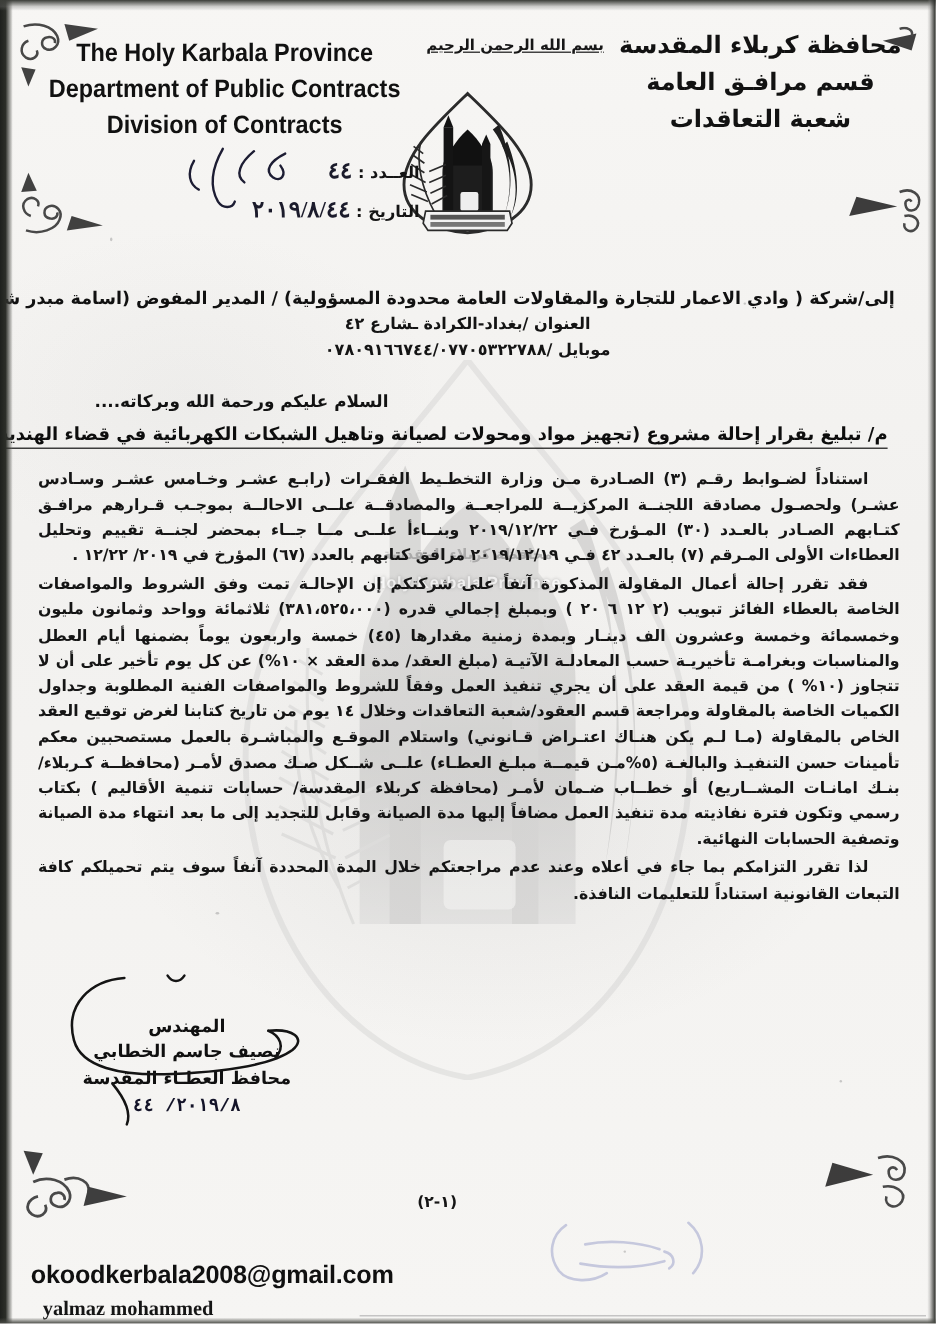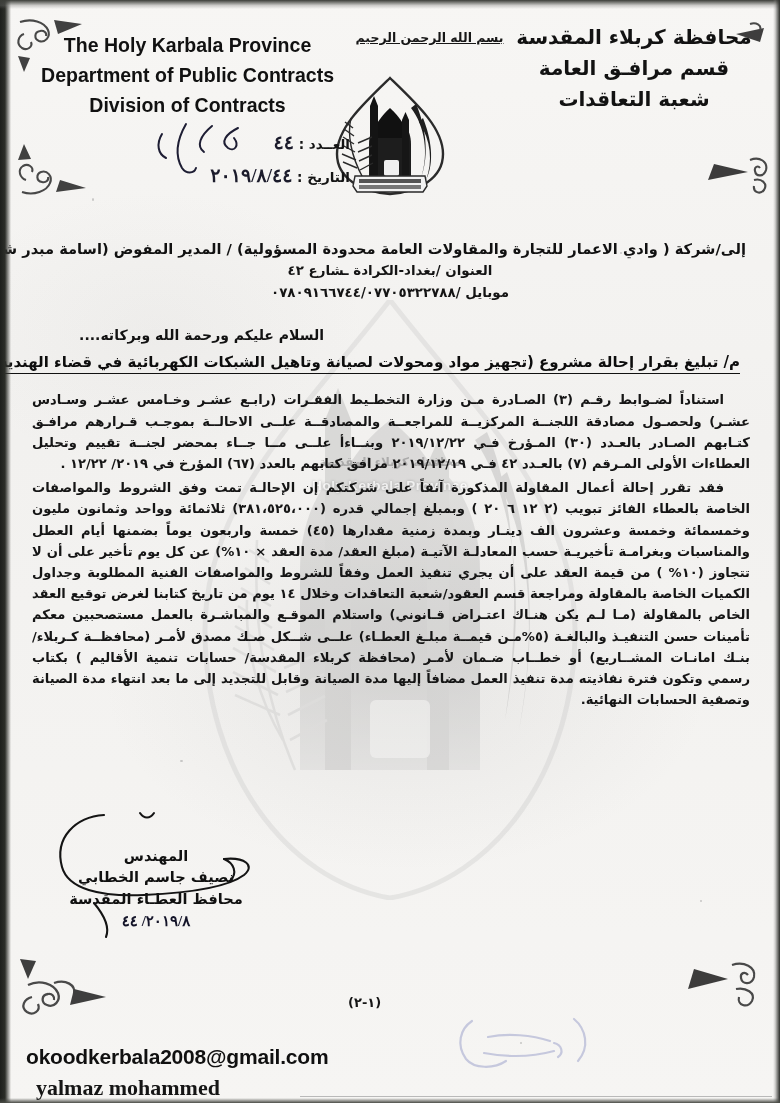--- a/index.html
+++ b/index.html
@@ -278,21 +278,21 @@
     width: 200px;
   }
   .signature .sline {
     font-family: "DejaVu Sans", sans-serif;
     font-weight: bold;
     font-size: 14.6px;
     line-height: 1.46;
     color: #101010;
   }
   .signature .sdate {
-    font-family: Liberation Serif, serif;
+    font-family: Liberation Mono, monospace;
     font-weight: bold;
     font-size: 15px;
     margin-top: 3px;
     color: #131328;
     letter-spacing: 1px;
   }
   .sig-swoosh {
     position: absolute;
     left: -8px; top: -34px;
     z-index: 15;
@@ -324,21 +324,21 @@
   .footer .email {
     font-family: "Liberation Sans", sans-serif;
     font-weight: bold;
     font-size: 21px;
     color: #101010;
     letter-spacing: -0.2px;
   }
   .footer .owner {
     font-family: "Liberation Serif", serif;
     font-weight: bold;
-    font-size: 22px;
+    font-size: 17px;
     color: #151515;
     margin-top: 6px;
     margin-left: 10px;
   }
 
   
   .blue-stamp {
     position: absolute;
     right: 180px;
     bottom: 30px;
@@ -550,20 +550,21 @@
 
   <div class="salutation">السلام عليكم ورحمة الله وبركاته....</div>
 
   <div class="subject">
     <span>م/ تبليغ بقرار إحالة مشروع (تجهيز مواد ومحولات لصيانة وتاهيل الشبكات الكهربائية في قضاء الهندية)</span>
   </div>
 
   <div class="body">
     <p class="indent">استناداً لضـوابط رقـم (٣) الصـادرة مـن وزارة التخطـيط الفقـرات (رابـع عشـر وخـامس عشـر وسـادس عشـر) ولحصـول مصادقة اللجنــة المركزيــة للمراجعــة والمصادقــة علــى الاحالــة بموجـب قـرارهم مرافـق كتـابهم الصـادر بالعـدد (٣٠) المـؤرخ فـي ٢٠١٩/١٢/٢٢ وبنــاءأ علــى مــا جــاء بمحضر لجنــة تقييم وتحليل العطاءات الأولى المـرقم (٧) بالعـدد ٤٢ فـي ٢٠١٩/١٢/١٩ مرافق كتابهم بالعدد (٦٧) المؤرخ في ٢٠١٩/ ١٢/٢٢ .</p>
     <p class="indent">فقد تقرر إحالة أعمال المقاولة المذكورة آنفاً على شركتكم إن الإحالـة تمت وفق الشروط والمواصفات الخاصة بالعطاء الفائز تبويب (٢ ١٢ ٦ ٢٠ ) وبمبلغ إجمالي قدره (٣٨١،٥٢٥،٠٠٠) ثلاثمائة وواحد وثمانون مليون وخمسمائة وخمسة وعشرون الف دينـار وبمدة زمنية مقدارها (٤٥) خمسة واربعون يوماً بضمنها أيام العطل والمناسبات وبغرامـة تأخيريـة حسب المعادلـة الآتيـة (مبلغ العقد/ مدة العقد × ١٠%) عن كل يوم تأخير على أن لا تتجاوز (١٠% ) من قيمة العقد على أن يجري تنفيذ العمل وفقاً للشروط والمواصفات الفنية المطلوبة وجداول الكميات الخاصة بالمقاولة ومراجعة قسم العقود/شعبة التعاقدات وخلال ١٤ يوم من تاريخ كتابنا لغرض توقيع العقد الخاص بالمقاولة (مـا لـم يكن هنـاك اعتـراض قـانوني) واستلام الموقـع والمباشـرة بالعمل مستصحبين معكم تأمينات حسن التنفيـذ والبالغـة (٥%مـن قيمــة مبلـغ العطـاء) علــى شــكل صـك مصدق لأمـر (محافظــة كـربلاء/ بنـك امانـات المشــاريع) أو خطــاب ضـمان لأمـر (محافظة كربلاء المقدسة/ حسابات تنمية الأقاليم ) بكتاب رسمي وتكون فترة نفاذيته مدة تنفيذ العمل مضافاً إليها مدة الصيانة وقابل للتجديد إلى ما بعد انتهاء مدة الصيانة وتصفية الحسابات النهائية.</p>
+    <p class="indent">لذا تقرر التزامكم بما جاء في أعلاه وعند عدم مراجعتكم خلال المدة المحددة آنفاً سوف يتم تحميلكم كافة التبعات القانونية استناداً للتعليمات النافذة.</p>
   </div>
 
   <div class="signature">
     <svg class="sig-swoosh" width="230" height="130" viewBox="0 0 230 130">
       <g fill="none" stroke="#141414" stroke-width="2.1" stroke-linecap="round">
         <path d="M56 4 C28 6 6 26 14 56 C20 78 52 86 96 84 C140 82 180 76 196 64 C208 54 196 46 176 48"></path>
         <path d="M176 48 C186 52 190 62 182 70"></path>
         <path d="M46 92 C56 104 62 116 58 126"></path>
         <path d="M92 2 C96 8 102 8 106 2"></path>
       </g>

